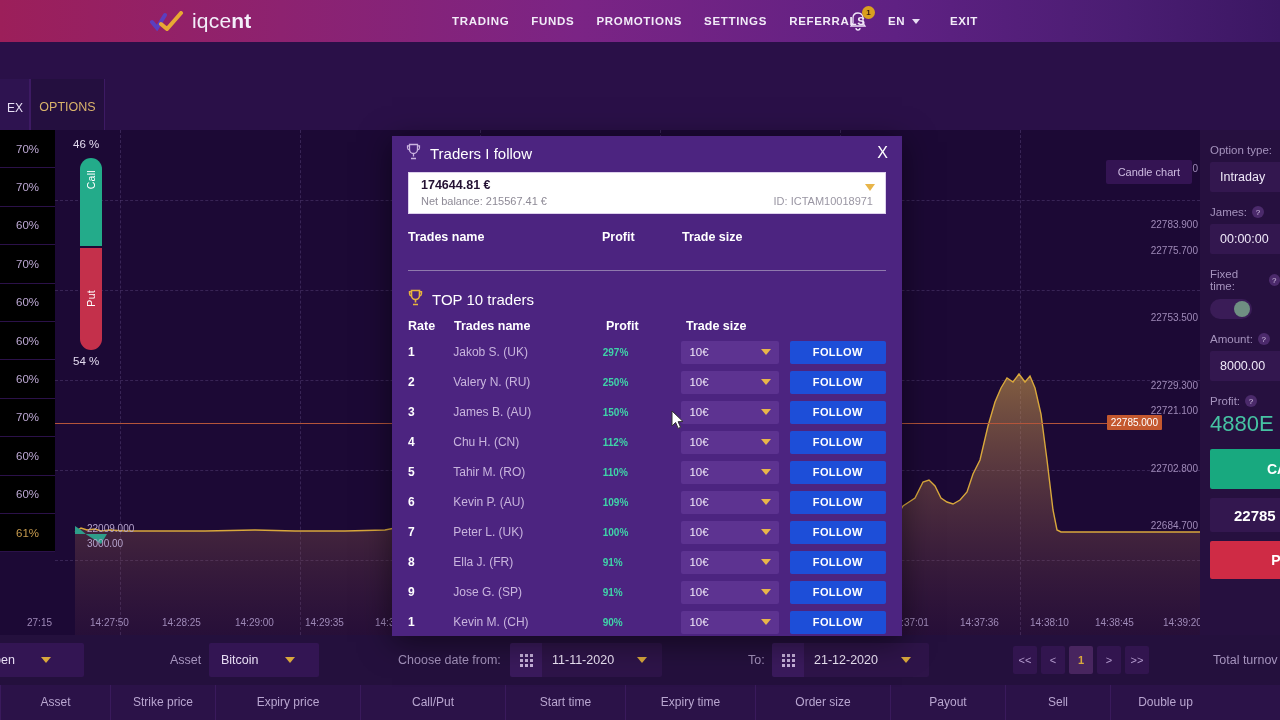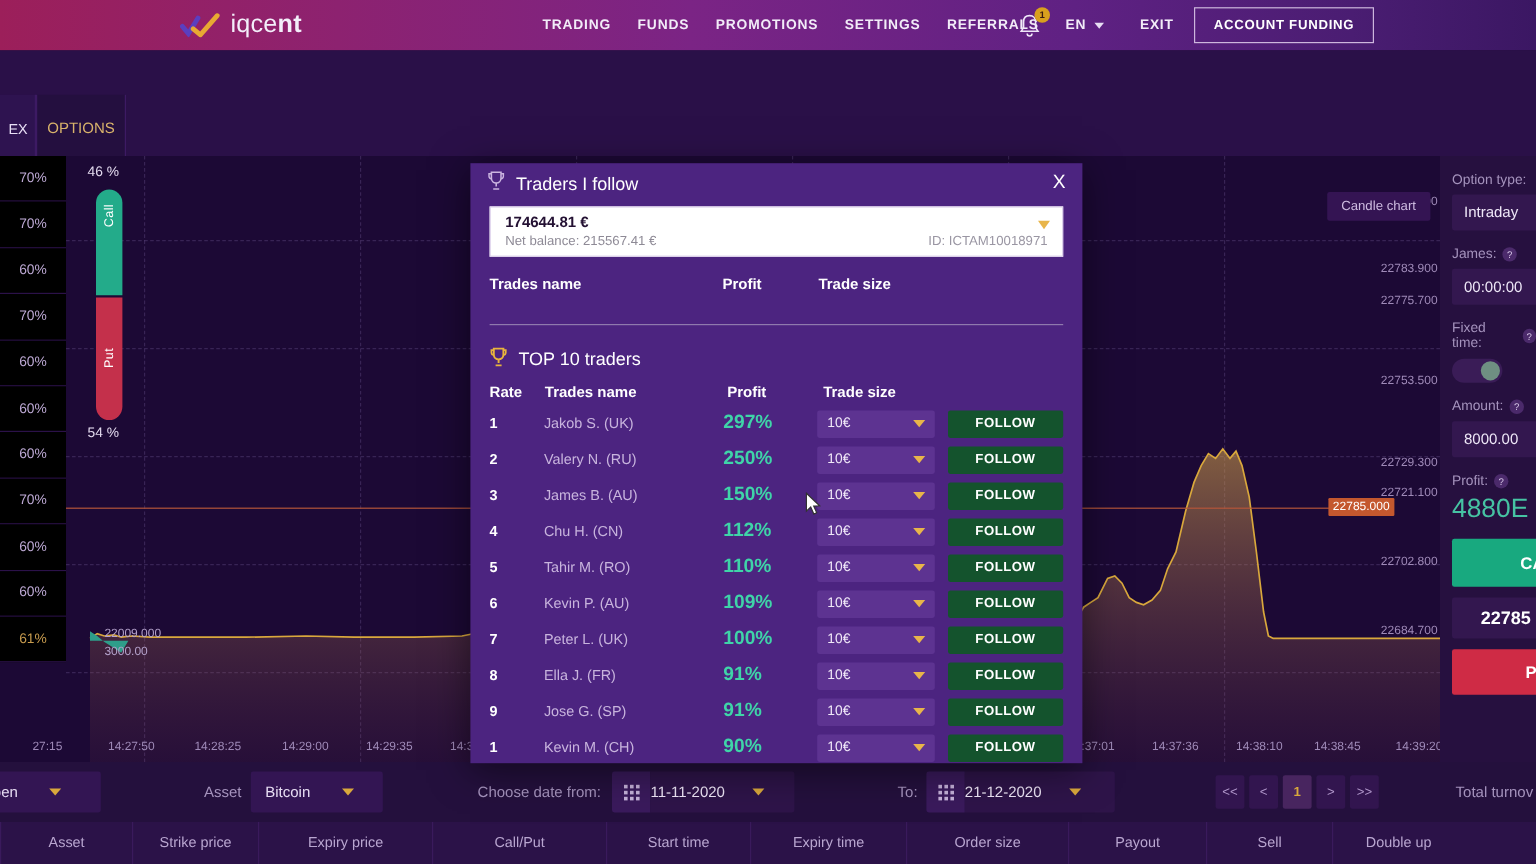--- a/index.html
+++ b/index.html
@@ -164,21 +164,21 @@
   .bb-select {
     height: 34px; background: #331553; color: #e7ddf3; font-size: 12.5px;
     display: flex; align-items: center; padding: 0 12px; gap: 26px; border-radius: 2px;
   }
   .bb-lbl { color: #a593bd; font-size: 12.5px; }
   .cal-btn { width: 32px; height: 34px; background: #3a1a5c; display: flex;
     align-items: center; justify-content: center; border-radius: 2px 0 0 2px; cursor: pointer; }
   .cal-dots { display: grid; grid-template-columns: repeat(3, 3px); gap: 2px; }
   .cal-dots i { width: 3px; height: 3px; background: #c6b2da; display: block; }
   .date-box { height: 34px; background: #2e1449; color: #efe7f8; font-size: 12.5px;
-    display: flex; align-items: center; padding: 0 0; gap: 23px; border-radius: 0 2px 2px 0; }
+    display: flex; align-items: center; padding: 0 10px; gap: 23px; border-radius: 0 2px 2px 0; }
   .pager { display: flex; gap: 4px; }
   .pager button { width: 24px; height: 28px; background: #32154f; color: #b49bce; border: none;
     font-size: 11px; font-family: inherit; cursor: pointer; border-radius: 2px; }
   .pager button.active { background: #48255f; color: #d9a93c; font-weight: 700; }
 
   
   .tbl-head {
     position: absolute; left: 0; top: 685px; width: 1280px; height: 35px;
     background: #2b1248; display: flex; align-items: center;
   }
@@ -203,30 +203,30 @@
     border-left: 5px solid transparent; border-right: 5px solid transparent; border-top: 7px solid #e8b54a; }
   .cols-a { display: flex; margin: 16px 16px 0 16px; color: #fff; font-size: 12.5px; font-weight: 700; }
   .hr { margin: 26px 16px 0 16px; height: 1px; background: #8f79ad; }
   .t10 { display: flex; align-items: center; gap: 9px; margin: 18px 0 0 16px; }
   .t10 span { color: #fff; font-size: 15px; }
   .cols-b { display: flex; margin: 10px 16px 0 16px; color: #fff; font-size: 12.5px; font-weight: 700; }
   .rows { margin: 4px 16px 0 16px; }
   .trow { display: flex; align-items: center; height: 30px; }
   .c-rate { width: 46px; color: #fff; font-size: 12px; font-weight: 700; }
   .c-name { width: 152px; color: #c8b4dd; font-size: 12px; }
-  .c-prof { width: 80px; color: #3fd4a8; font-size: 16px; font-weight: 700; }
+  .c-prof { width: 80px; color: #3fd4a8; font-size: 10px; font-weight: 700; }
   .c-size { width: 110px; }
   .size-sel {
     width: 98px; height: 23px; background: #5d3391; color: #f0e8f8; font-size: 11.5px;
     display: flex; align-items: center; padding: 0 8px; position: relative; border-radius: 2px; cursor: pointer;
   }
   .size-sel .tri { position: absolute; right: 8px; width: 0; height: 0;
     border-left: 5px solid transparent; border-right: 5px solid transparent; border-top: 6px solid #e8b54a; }
   .follow-btn {
-    width: 98px; height: 23px; background: #14532d; color: #fff; border: none; border-radius: 2px;
+    width: 98px; height: 23px; background: #1d4ed8; color: #fff; border: none; border-radius: 2px;
     font-size: 11px; font-weight: 700; letter-spacing: .4px; font-family: inherit; cursor: pointer;
   }
   .cursor { position: absolute; left: 671px; top: 410px; width: 14px; height: 20px; pointer-events: none; }
 </style>
 </head>
 <body>
 
 <div id="app">
 
   <div class="header">
@@ -255,21 +255,20 @@
       </svg>
       <span class="bell-badge">1</span>
     </div>
 
     <div class="lang">
       <span>EN</span>
       <span class="chev-d"></span>
     </div>
 
     <a href="#" class="exit">EXIT</a>
-    <button class="fund-btn">ACCOUNT FUNDING</button>
   </div>
 
   <div class="subbar">
     <div class="tab-fx">EX</div>
     <div class="tab-options">OPTIONS</div>
 
     <div class="tool-icons">
       <span class="tool-ico">
         <svg width="20" height="20" viewBox="0 0 20 20">
             <rect x="2" y="4" width="16" height="13" rx="1" stroke="#c0a8d8" stroke-width="1.3" fill="none"></rect>

